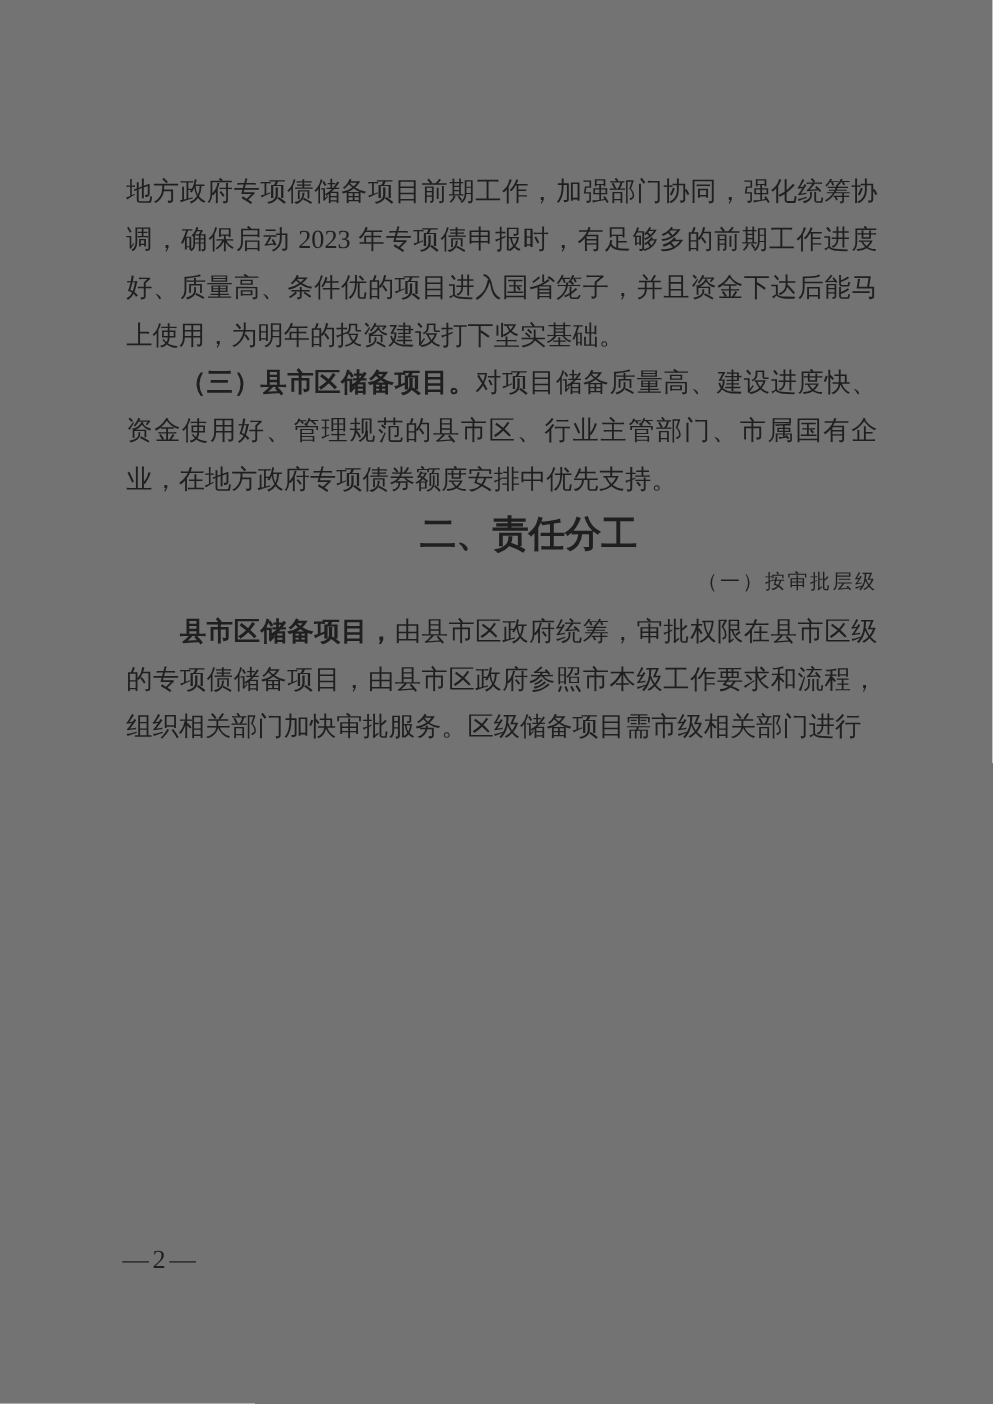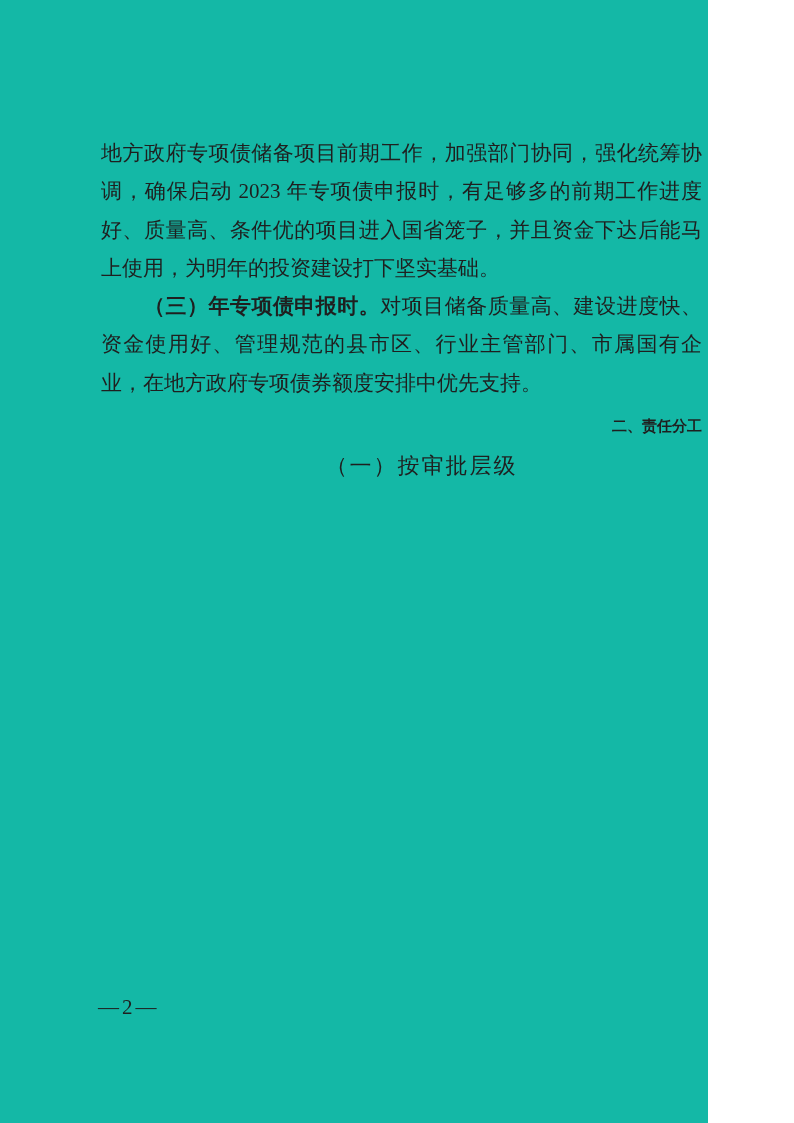--- a/index.html
+++ b/index.html
@@ -2,23 +2,23 @@
 <html><head>
 <meta charset="utf-8">
 <style>
   html, body {
     margin: 0;
     padding: 0;
     background: #ffffff;
   }
   .page {
     position: relative;
-    width: 708px;
+    width: 794px;
     height: 1123px;
-    background: #14b8a6;
+    background: #737373;
     box-sizing: border-box;
     overflow: hidden;
     color: #1f1f1f;
     font-family: "Liberation Serif", "DejaVu Serif", serif;
     padding-left: 37px;
   }
   .body-text {
     position: absolute;
     left: 101px;
     top: 134px;
@@ -34,33 +34,33 @@
     text-indent: 43px;
   }
   .lead-bold {
     font-weight: bold;
   }
   .section-heading {
     margin: 0;
     margin-top: 7px;
     text-indent: 43px;
     font-weight: bold;
-    font-family: Liberation Mono, monospace;
-    font-size: 15px;
+    font-family: Liberation Serif, serif;
+    font-size: 29px;
     line-height: 38.3px;
-    text-align: right;
+    text-align: center;
   }
   .sub-heading {
     margin: 0;
     text-indent: 40px;
     font-weight: normal;
-    font-size: 22px;
+    font-size: 16px;
     line-height: 38.3px;
     letter-spacing: 2px;
-    text-align: center;
+    text-align: right;
   }
   .page-number {
     position: absolute;
     left: 98px;
     top: 992px;
     font-size: 21px;
     line-height: 30px;
     letter-spacing: 3px;
     color: #1f1f1f;
   }
@@ -68,25 +68,26 @@
 </head>
 <body>
 
 <div class="page">
 
   <div class="body-text">
 
     <p class="para"><span>地方政府专项债储备项目前期工作，加强部门协同，强化统筹协调，确保启动 2023 年专项债申报时，有足够多的前期工作进度好、质量高、条件优的项目进入国省笼子，并且资金下达后能马上使用，为明年的投资建设打下坚实基础。</span></p>
 
 
-    <p class="para indent"><span class="lead-bold">（三）年专项债申报时。</span><span>对项目储备质量高、建设进度快、资金使用好、管理规范的县市区、行业主管部门、市属国有企业，在地方政府专项债券额度安排中优先支持。</span></p>
+    <p class="para indent"><span class="lead-bold">（三）县市区储备项目。</span><span>对项目储备质量高、建设进度快、资金使用好、管理规范的县市区、行业主管部门、市属国有企业，在地方政府专项债券额度安排中优先支持。</span></p>
 
     <p class="section-heading">二、责任分工</p>
 
     <p class="sub-heading">（一）按审批层级</p>
 
 
+    <p class="para indent"><span class="lead-bold">县市区储备项目，</span><span>由县市区政府统筹，审批权限在县市区级的专项债储备项目，由县市区政府参照市本级工作要求和流程，组织相关部门加快审批服务。区级储备项目需市级相关部门进行</span></p>
 
   </div>
 
   <div class="page-number">—2—</div>
 
 </div>
 
 </body></html>

